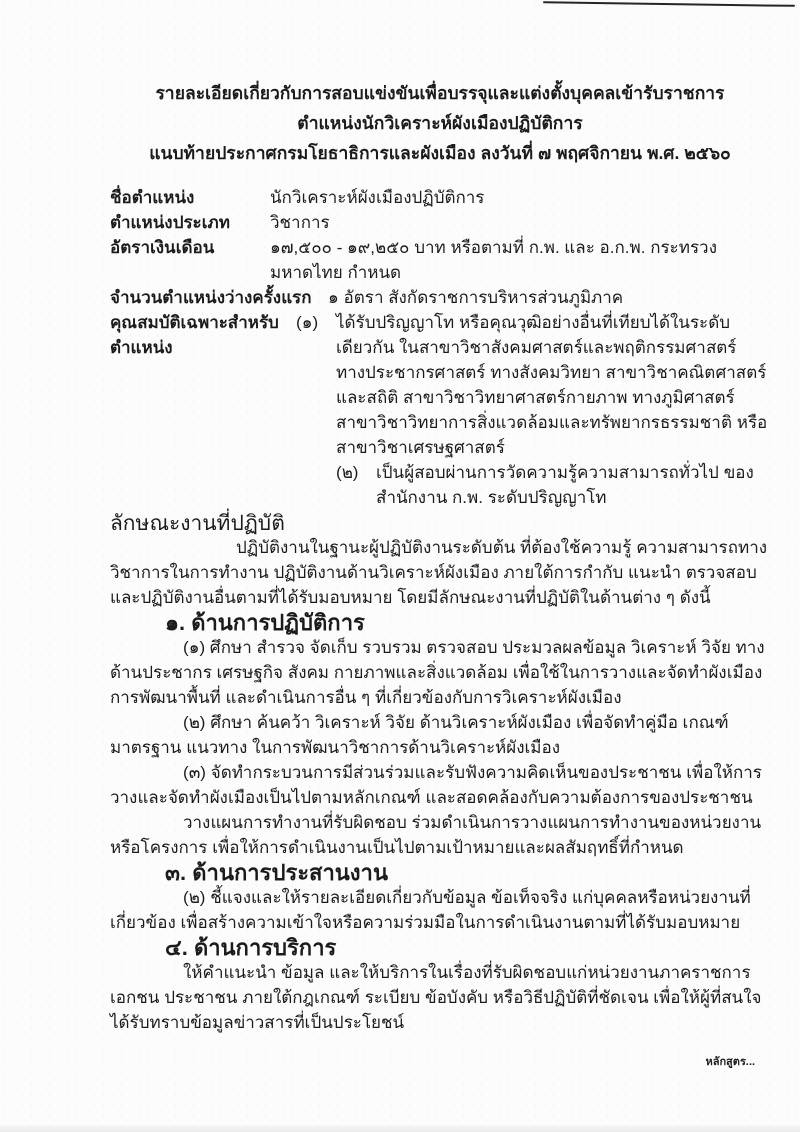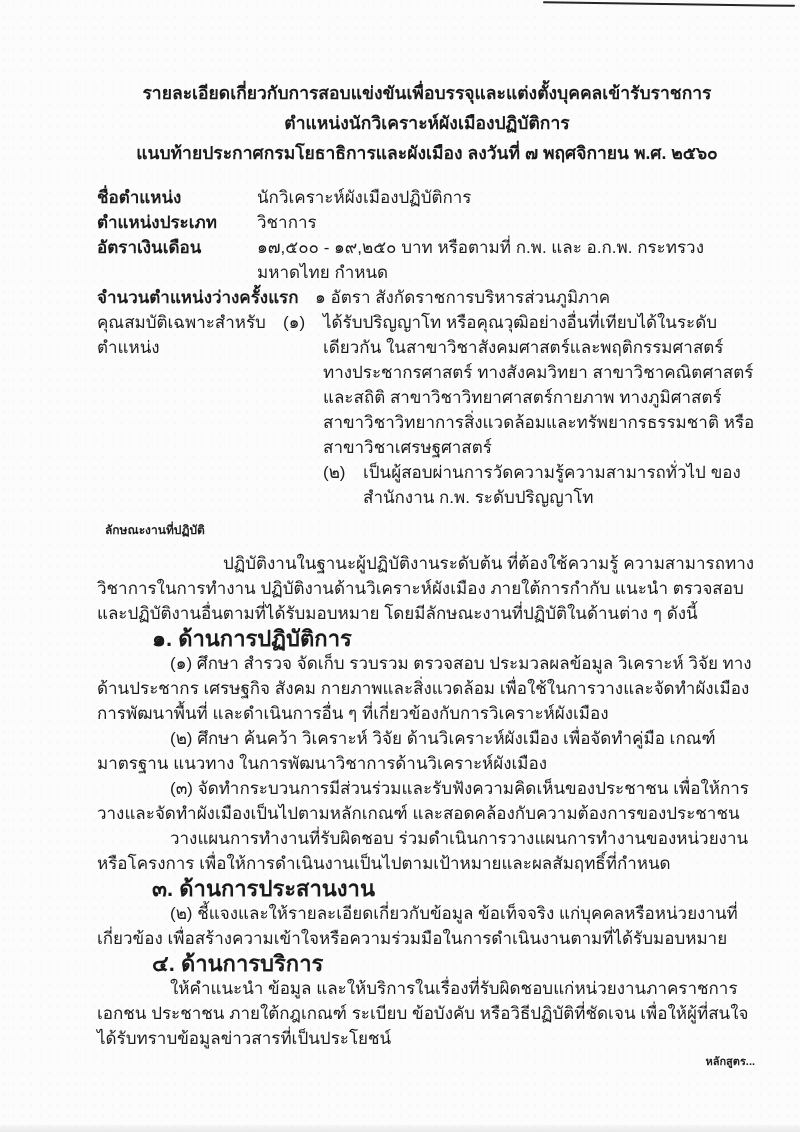--- a/index.html
+++ b/index.html
@@ -22,40 +22,40 @@
     width:252px; height:2px;
     background:#262626;
     transform:rotate(0.85deg);
     border-radius:1px;
   }
   .bottom-band {
     position:absolute; left:0; right:0; bottom:0; height:7px;
     background:linear-gradient(to bottom, rgba(0,0,0,0.02), rgba(0,0,0,0.07));
   }
   .content {
-    position:absolute; left:97px; top:78px; width:660px;
+    position:absolute; left:110px; top:78px; width:660px;
     font-size:17px; line-height:25px;
   }
   
   .doc-header { text-align:center; font-weight:bold; font-size:17.5px; line-height:30px; margin-bottom:17px; }
   
   .field-row { display:flex; }
   .field-label { flex:none; width:160px; font-weight:bold; }
   .field-row.wide .field-label { width:218px; }
   .field-value { flex:1; }
   
   .qual-row { display:flex; }
-  .qual-label { flex:none; width:186px; font-weight:normal; }
+  .qual-label { flex:none; width:186px; font-weight:bold; }
   .qual-items { flex:1; }
   .qual-item { display:flex; }
   .qual-item .num { flex:none; width:40px; }
   .qual-item .txt { flex:1; }
   .qual-item.level2 { padding-left:40px; }
   
-  .duties-heading { font-weight:bold; margin:8px; font-size:12px; line-height:25px; }
+  .duties-heading { font-weight:normal; margin:0; font-size:21px; line-height:25px; }
   .intro-para { margin:0; text-indent:126px; }
   .duty-heading { font-weight:bold; margin:0 0 0 55px; font-size:22px; line-height:25px; }
   .duty-para { margin:0; text-indent:73px; }
   
   .continuation { position:absolute; right:45px; top:1052px; font-weight:bold; font-size:11px; }
 </style>
 </head>
 <body>
 
 <div class="page">

